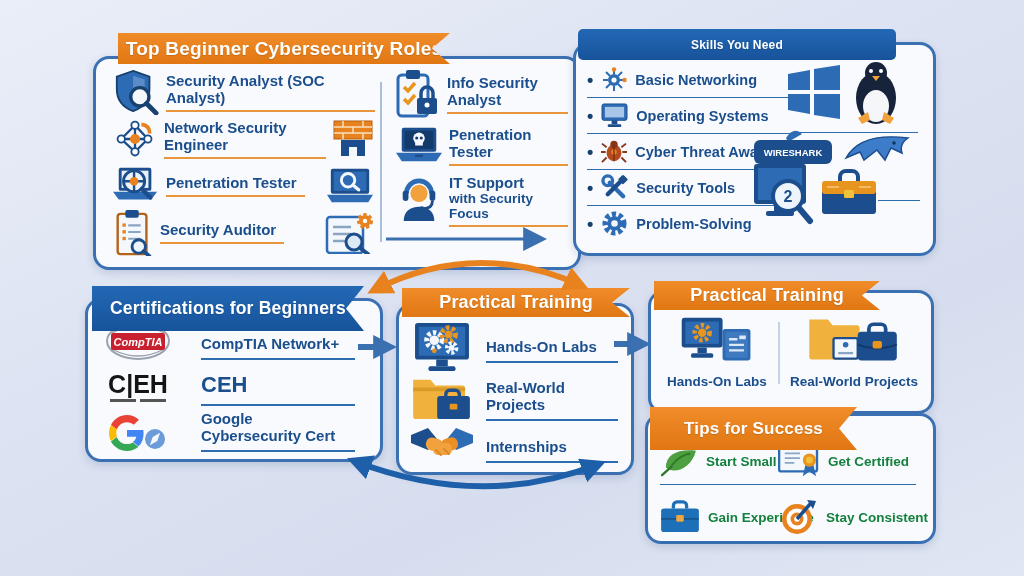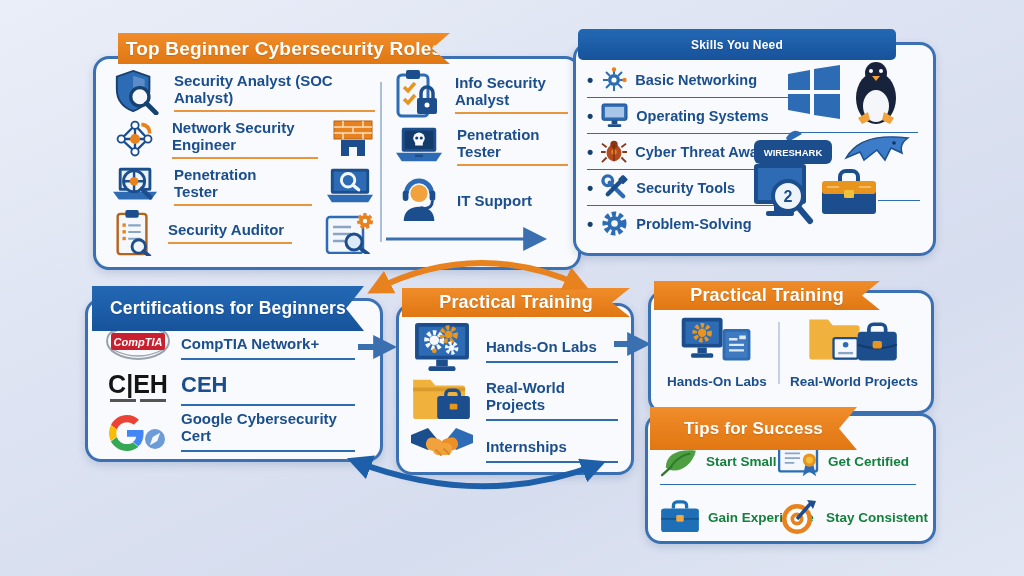--- a/index.html
+++ b/index.html
@@ -17,34 +17,34 @@
     position:absolute;display:flex;align-items:center;justify-content:center;
     color:#fff;font-weight:bold;z-index:20;letter-spacing:.2px;
     text-shadow:0 1px 1px rgba(0,0,0,.15);
   }
   .ribbon.orange{background:linear-gradient(180deg,#f08c2a,#e07712);
     clip-path:polygon(0 0,100% 0,calc(100% - 18px) 50%,100% 100%,0 100%);}
   .ribbon.blue-ribbon{background:linear-gradient(180deg,#2368b4,#17539b);
     clip-path:polygon(0 0,100% 0,calc(100% - 18px) 50%,100% 100%,0 100%);}
   .ribbon.blue-rect{background:linear-gradient(180deg,#2368b4,#17539b);border-radius:5px;}
   
-  .role-row{display:flex;align-items:center;gap:15px;height:47px;}
+  .role-row{display:flex;align-items:center;gap:7px;height:47px;}
   .role-lbl{font-size:15px;font-weight:bold;color:#1b4e8c;
     border-bottom:2.5px solid #e8953c;padding:0 8px 4px 0;}
   .side-ic{margin-left:auto;margin-right:2px;}
   .vdiv{position:absolute;background:#aabfdb;width:2px;}
   
   .skill-row{display:flex;align-items:center;gap:8px;height:35px;
     border-bottom:1.6px solid #2e6cb0;width:206px;}
   .skill-row.nosep{border-bottom:none;}
   .skill-row .bullet{color:#16406e;font-size:18px;font-weight:bold;line-height:1;}
   .skill-lbl{font-size:14.5px;font-weight:bold;color:#1b4e8c;white-space:nowrap;}
   .stub{position:absolute;border-top:1.6px solid #2e6cb0;height:0;}
   
-  .cert-row{display:flex;align-items:flex-end;height:46px;gap:8px;}
+  .cert-row{display:flex;align-items:flex-end;height:46px;gap:28px;}
   .cert-logo{width:70px;display:flex;justify-content:center;align-items:center;align-self:center;}
   .cert-lbl{flex:1;font-size:15px;font-weight:bold;color:#1b4e8c;
     border-bottom:2px solid #2e6cb0;padding-bottom:6px;margin-bottom:4px;}
   .cert-lbl.big{font-size:22px;}
   
   .train-row{display:flex;align-items:center;gap:10px;height:50px;}
   .train-ic{width:68px;display:flex;justify-content:center;}
   .train-lbl{flex:1;font-size:15px;font-weight:bold;color:#1b4e8c;
     border-bottom:2px solid #2e6cb0;padding-bottom:6px;margin-bottom:-6px;}
   
@@ -199,20 +199,21 @@
         <path d="M8 46c0-10 7-15 16-15s16 5 16 15z" fill="#1c4e8d"></path>
         <path d="M11 17a13 13 0 0 1 26 0" fill="none" stroke="#2d6cb5" stroke-width="5"></path>
         <rect x="7" y="14" width="6" height="11" rx="3" fill="#1c4e8d"></rect>
         <rect x="35" y="14" width="6" height="11" rx="3" fill="#1c4e8d"></rect>
         <path d="M38 25q0 8-10 8" fill="none" stroke="#1c4e8d" stroke-width="3"></path>
         <circle cx="27" cy="33" r="2.6" fill="#1c4e8d"></circle>
       </svg>
       </span>
     <div style="display:flex;flex-direction:column;">
       <span class="role-lbl" style="border-bottom:none;padding-bottom:0;">IT Support</span>
+      <span class="role-lbl" style="font-size:13.5px;">with Security Focus</span>
     </div>
   </div>
 </div>
 
 <div class="panel" style="left:573px;top:42px;width:357px;height:208px;"></div>
 <div class="ribbon blue-rect" style="left:578px;top:29px;width:318px;height:31px;font-size:12px;">
   <span>Skills You Need</span>
 </div>
 
 <div class="abs" style="left:587px;top:62px;z-index:10;">

